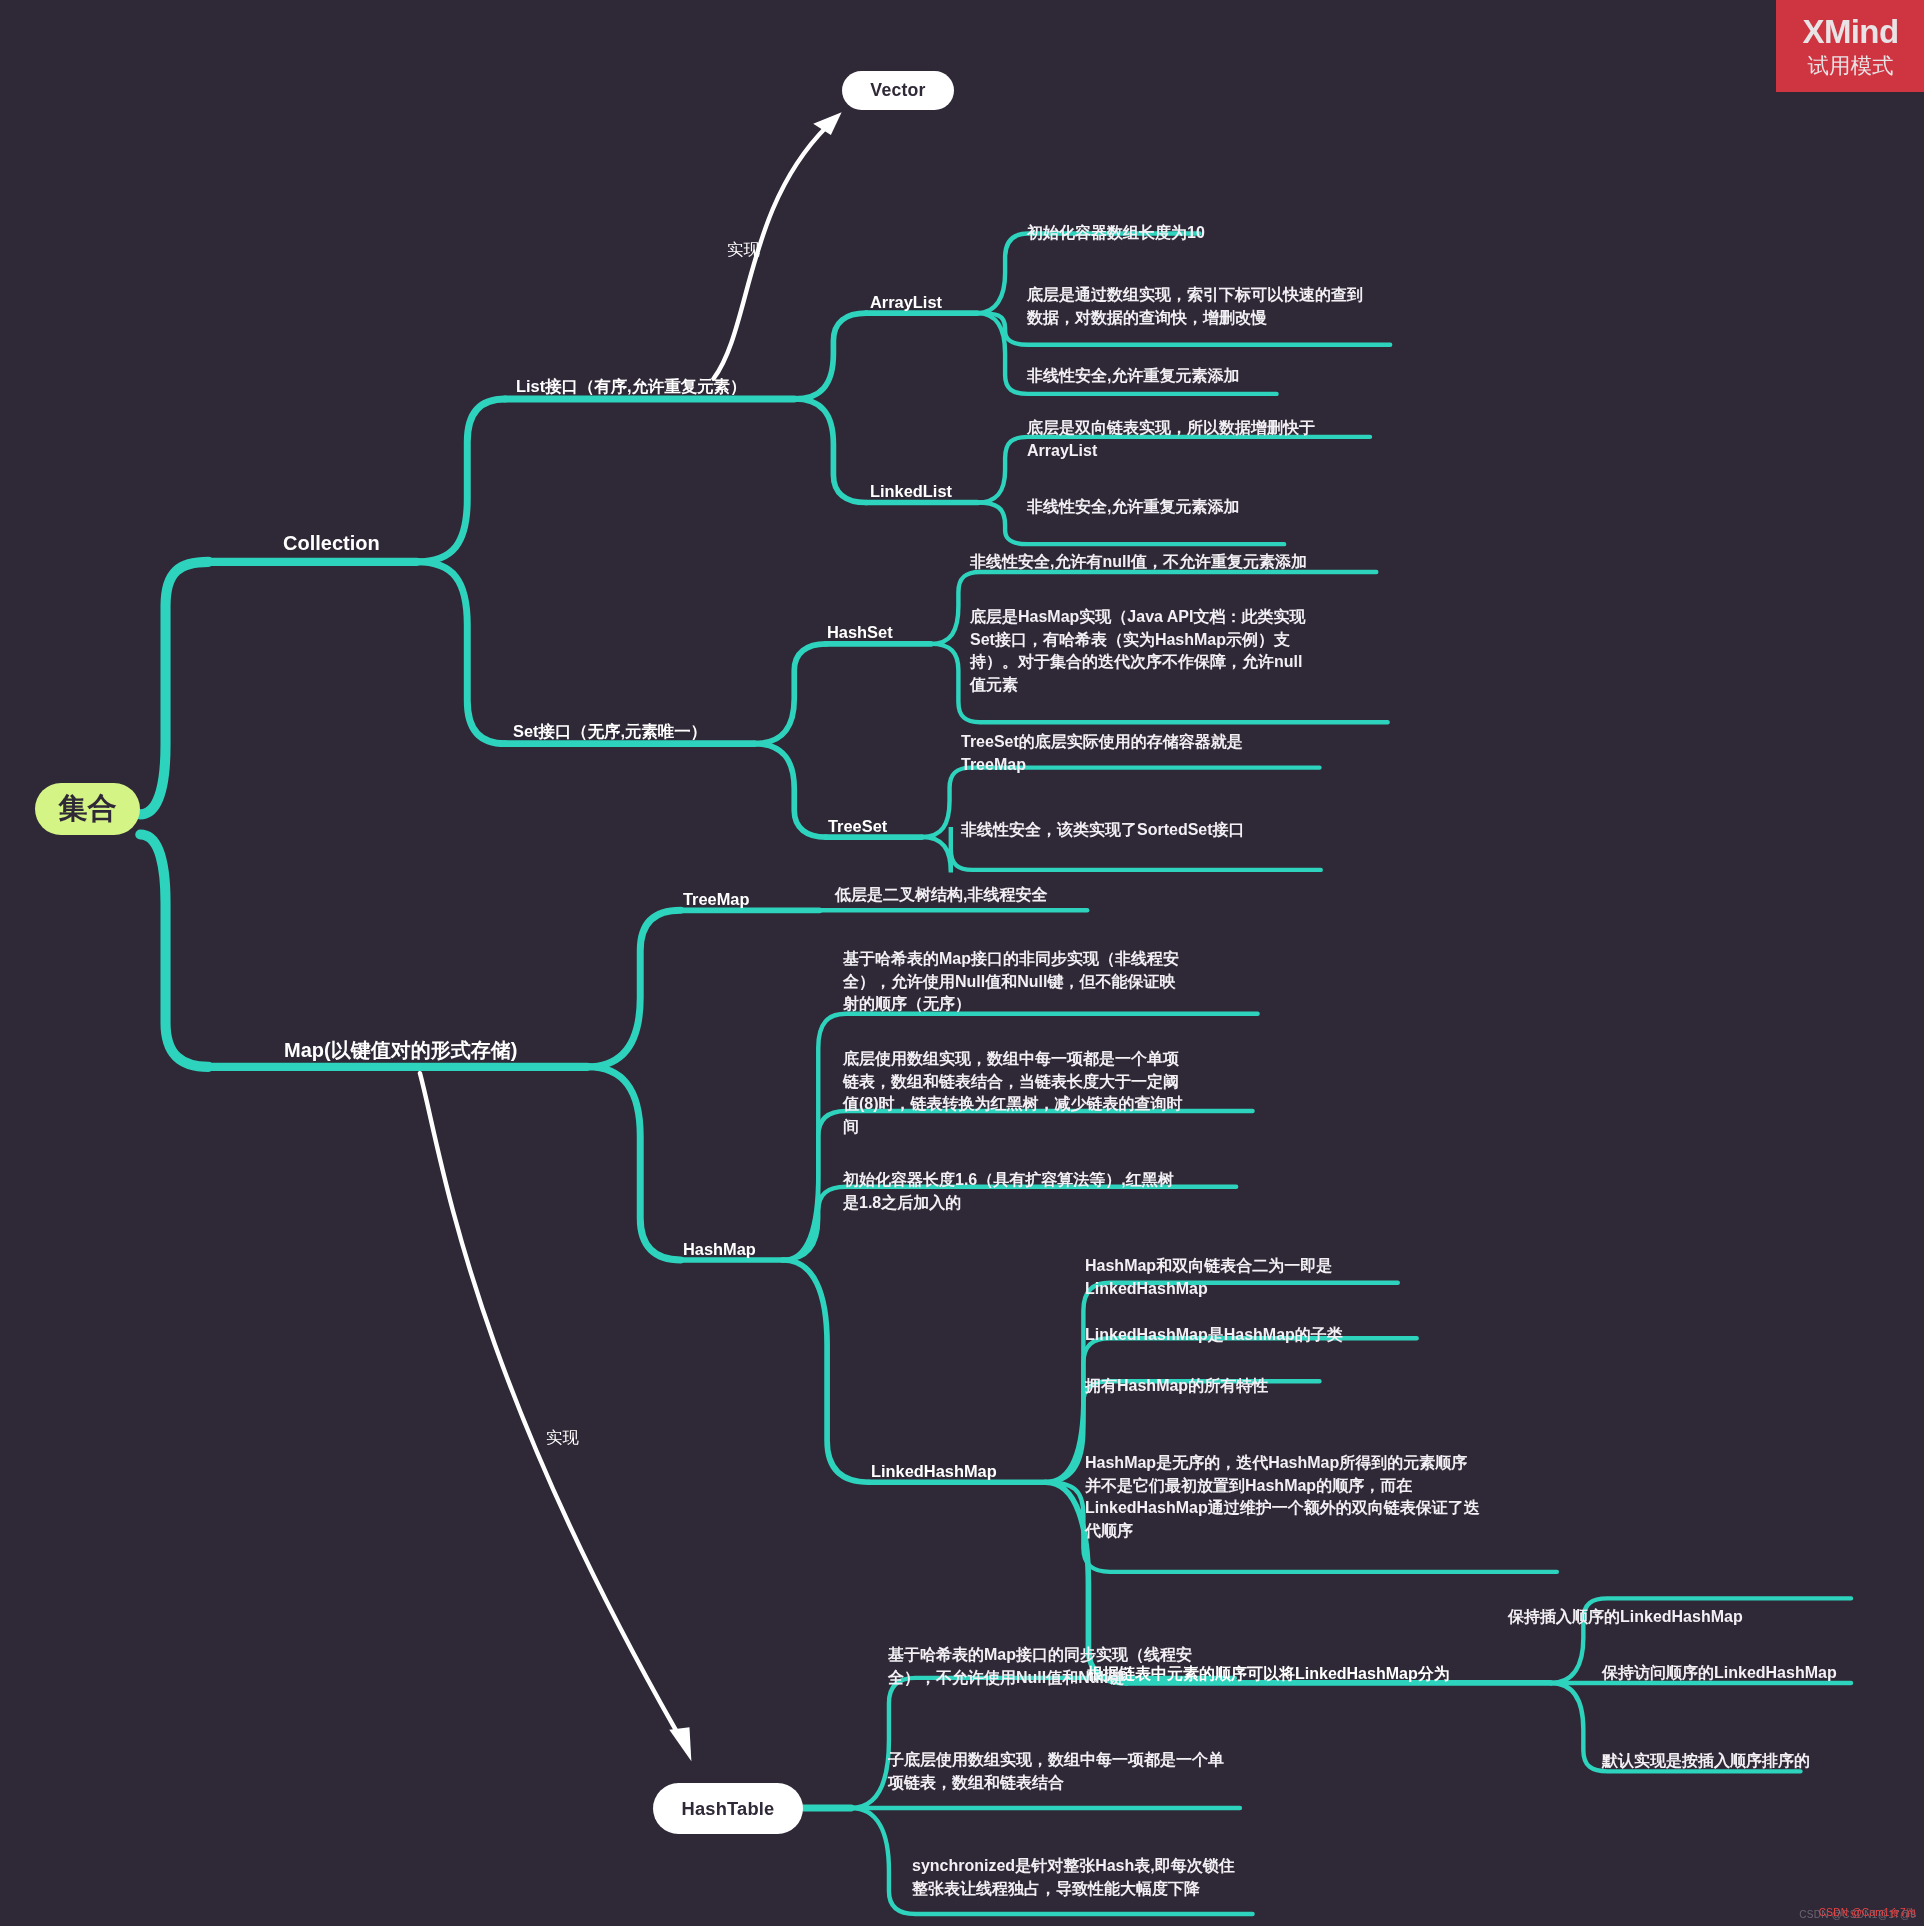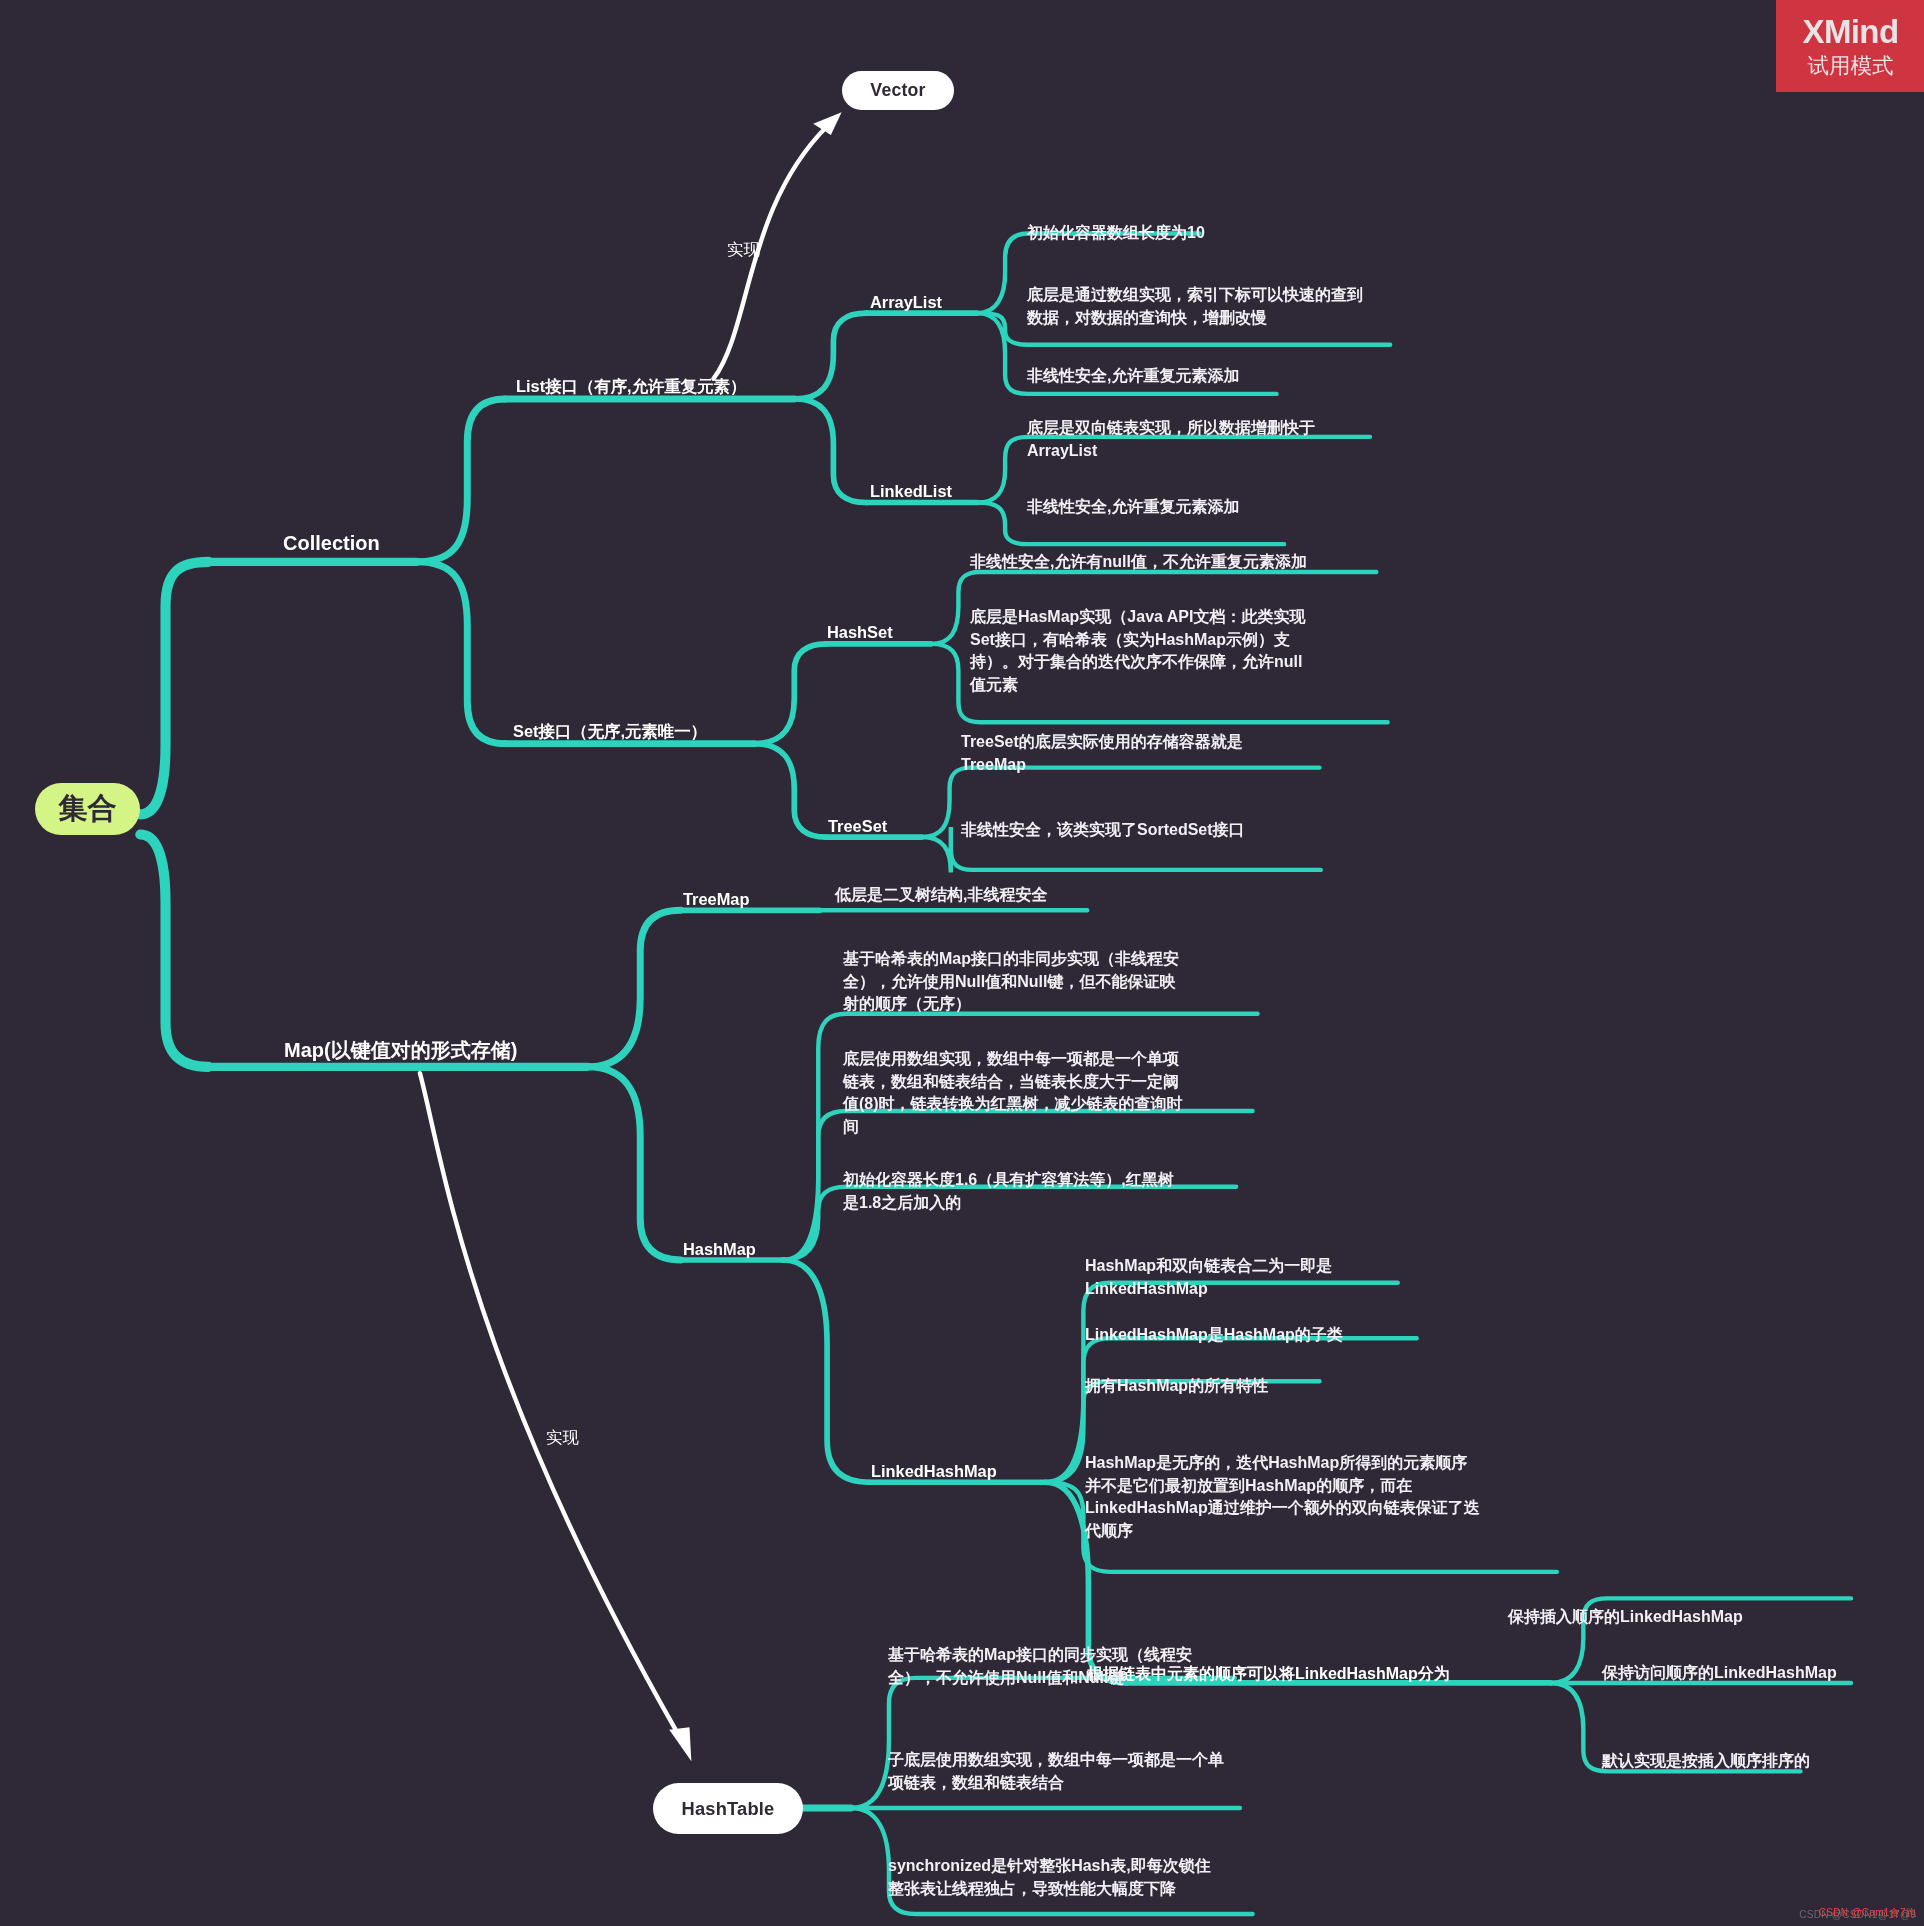--- a/index.html
+++ b/index.html
@@ -317,21 +317,21 @@
   <div class="leaf-text" style="left:1602px; top:1662px; width:303px; font-size:16px;">保持访问顺序的LinkedHashMap</div>
 
   <div class="leaf-text" style="left:1602px; top:1750px; width:303px; font-size:16px;">默认实现是按插入顺序排序的</div>
 
   <div class="leaf-text" style="left:888px; top:1644px; width:379px; font-size:16px;">基于哈希表的Map接口的同步实现（线程安
 全），不允许使用Null值和Null键</div>
 
   <div class="leaf-text" style="left:888px; top:1749px; width:379px; font-size:16px;">子底层使用数组实现，数组中每一项都是一个单
 项链表，数组和链表结合</div>
 
-  <div class="leaf-text" style="left:888px; top:1855px; width:379px; font-size:16px;">synchronized是针对整张Hash表,即每次锁住
+  <div class="leaf-text" style="left:888px; top:1855px; width:379px; font-size:16px;padding-left:24px;">synchronized是针对整张Hash表,即每次锁住
 整张表让线程独占，导致性能大幅度下降</div>
 
   <div class="rel-label" style="left:727px; top:239px; font-size:16.4px;">实现</div>
 
   <div class="rel-label" style="left:546px; top:1427px; font-size:16.4px;">实现</div>
 
   <div class="xmind-badge">
     <div class="brand">XMind</div>
     <div class="mode">试用模式</div>
   </div>

